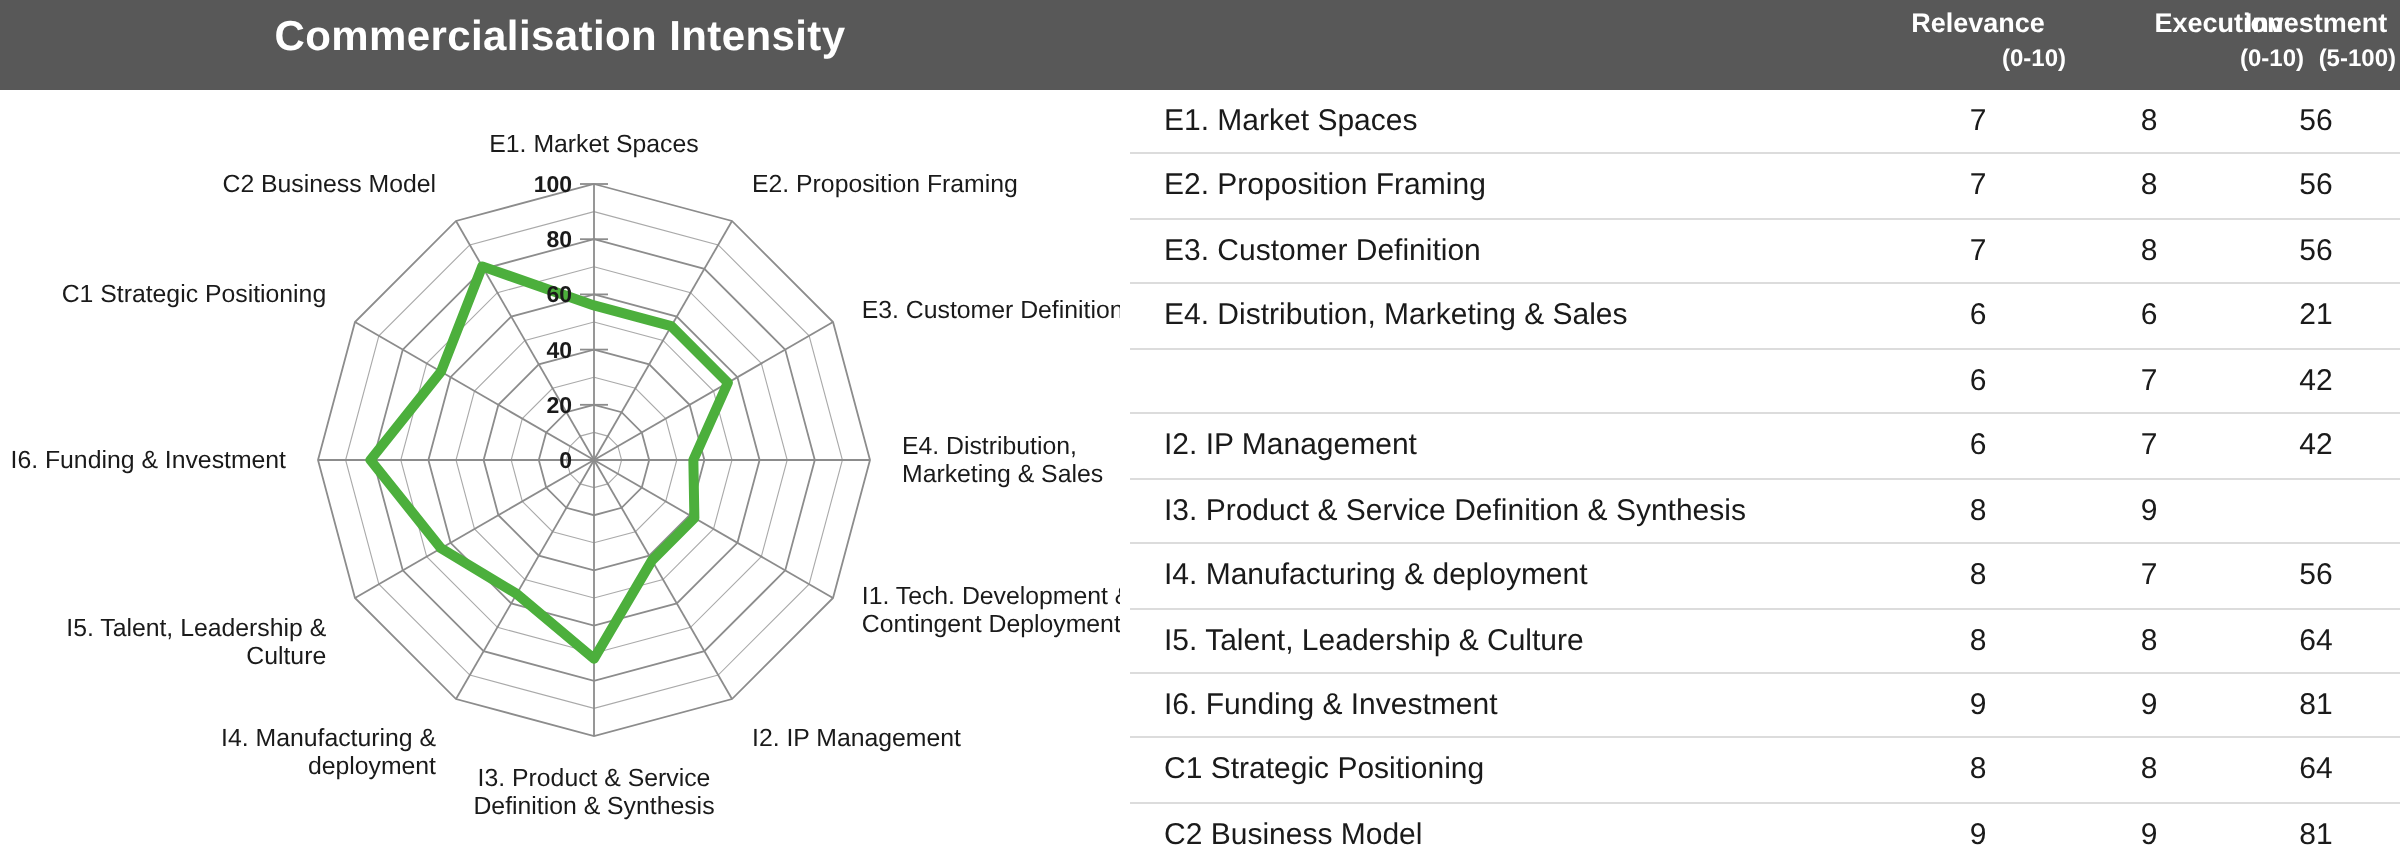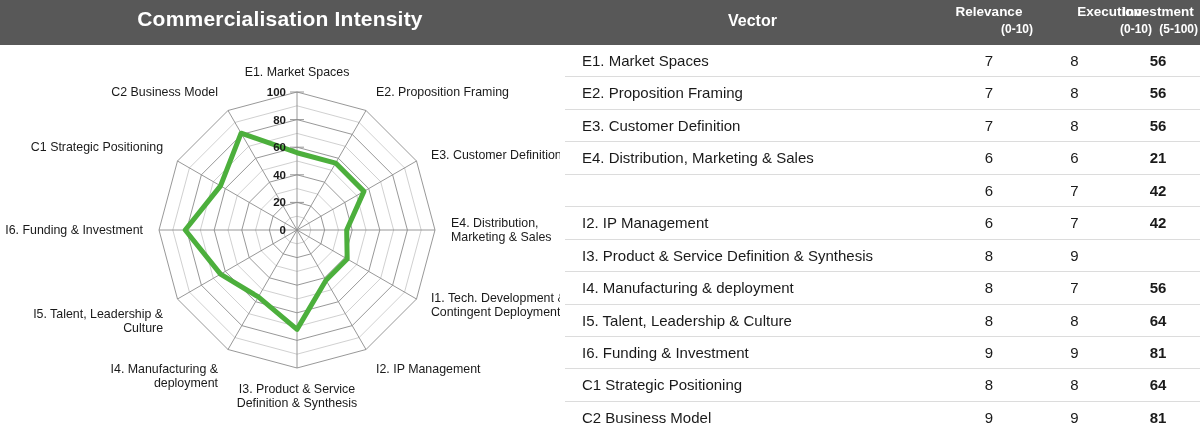--- a/index.html
+++ b/index.html
@@ -47,42 +47,41 @@
   .cell-vector{
     position:absolute;left:17px;top:0;height:31.45px;line-height:31.45px;
     font-size:15px;color:#1a1a1a;white-space:nowrap;
   }
   .cell-num{
     position:absolute;top:0;height:31.45px;line-height:31.45px;
     text-align:center;font-size:15px;color:#1a1a1a;
   }
   .c-rel{left:380px;width:88px;}
   .c-exe{left:467px;width:85px;}
-  .c-int{left:553px;width:80px;font-weight:bold;}
+  .c-int{left:553px;width:80px;font-weight:normal;}
 
   
   .chart{position:absolute;left:0;top:45px;width:560px;height:379px;}
   .chart svg{display:block;}
   .tick-label{
     font-family:"Liberation Sans", sans-serif;
     font-size:11.5px;font-weight:bold;fill:#1a1a1a;
   }
   .axis-label{
     font-family:"Liberation Sans", sans-serif;
     font-size:12.4px;fill:#1a1a1a;
   }
 </style>
 </head>
 <body>
 
 <div id="page">
 
   <div class="header-bar">
     <div class="header-title">Commercialisation Intensity</div>
-    <div class="hdr-vector">Vector</div>
 
     <div class="hdr-col hdr-relevance">
       <span>Relevance</span>
       <span class="rng">(0-10)</span>
     </div>
 
     <div class="hdr-col hdr-execution">
       <span>Execution</span>
       <span class="rng">(0-10)</span>
     </div>

